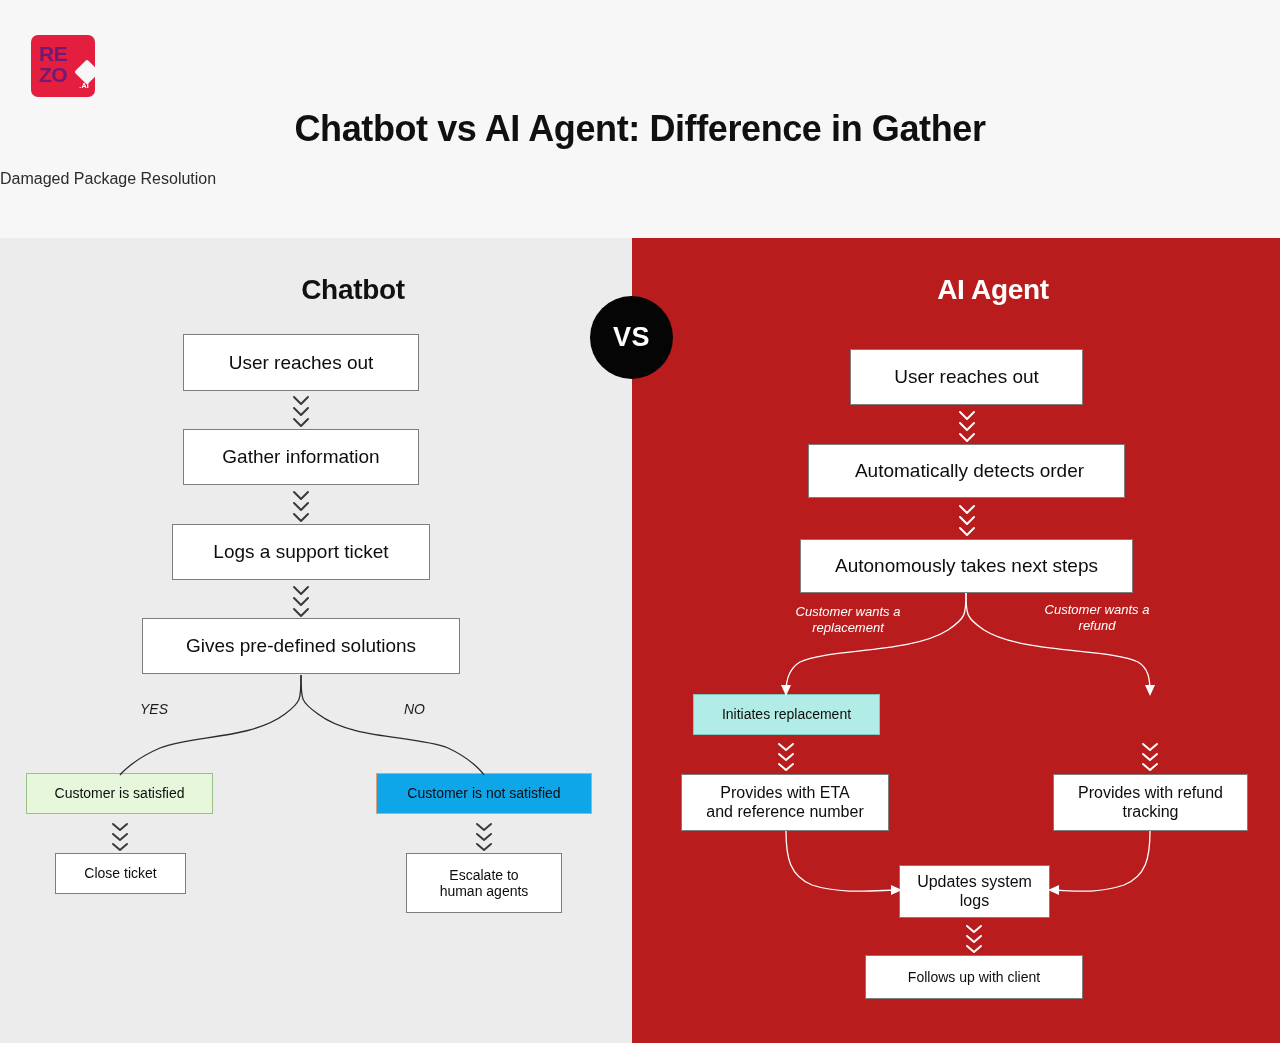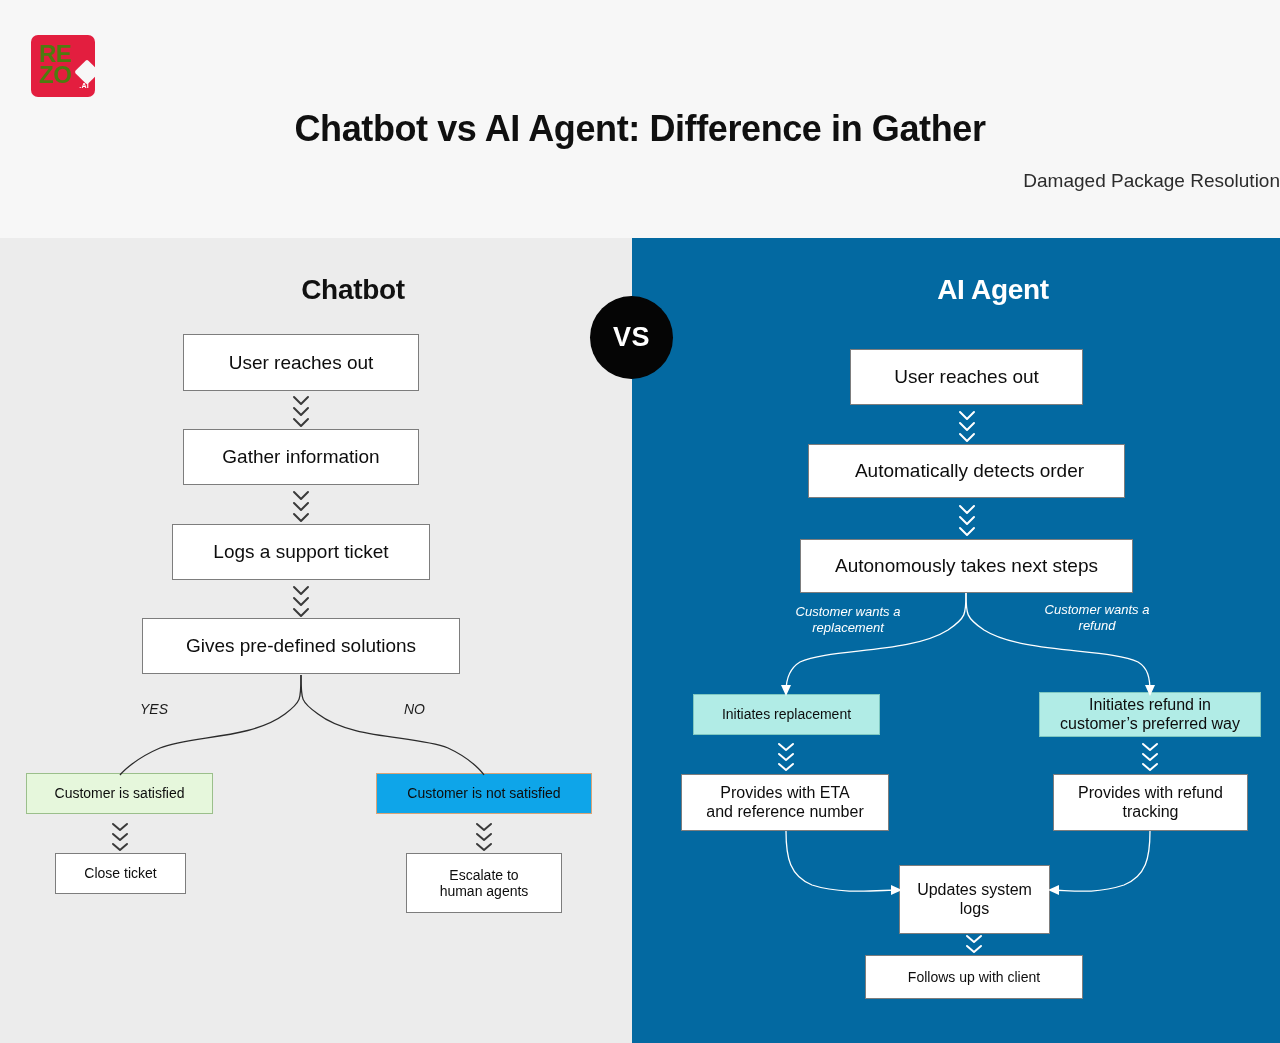--- a/index.html
+++ b/index.html
@@ -17,38 +17,38 @@
   .logo{position:absolute;left:31px;top:35px;width:64px;height:62px;}
   .logo-shape{
     position:absolute;inset:0;background:#e31e3f;
     border-radius:7px 7px 7px 7px;
   }
   .logo-notch{
     position:absolute;right:-1px;top:28px;width:18px;height:18px;background:#f7f7f7;
     transform:rotate(45deg);transform-origin:center;border-radius:2px;
   }
   .logo-txt{
-    position:absolute;left:8px;top:8px;color:#4d7c0f;font-weight:800;
-    font-size:24px;line-height:21px;letter-spacing:-0.5px;font-family:"Liberation Sans",sans-serif;
+    position:absolute;left:8px;top:8px;color:#701a75;font-weight:800;
+    font-size:21px;line-height:21px;letter-spacing:-0.5px;font-family:"Liberation Sans",sans-serif;
   }
   .logo-ai{position:absolute;right:6px;bottom:8px;color:#fff;font-size:7px;font-weight:700;letter-spacing:.3px;}
 
   .title{
     position:absolute;left:0;top:108px;width:1280px;text-align:center;
     font-size:36px;font-weight:700;color:#101010;letter-spacing:-0.4px;
   }
   .subtitle{
-    position:absolute;left:0;top:170px;width:1280px;text-align:right;
-    font-size:19px;font-weight:400;color:#2c2c2c;
+    position:absolute;left:0;top:170px;width:1280px;text-align:left;
+    font-size:16px;font-weight:400;color:#2c2c2c;
   }
 
   
   .panel{position:absolute;top:238px;height:805px;}
   .panel-left{left:0;width:632px;background:#ececec;}
-  .panel-right{left:632px;width:648px;background:#0369a1;}
+  .panel-right{left:632px;width:648px;background:#b91c1c;}
 
   .col-head{
     position:absolute;width:100%;top:36px;text-align:center;
     font-size:28px;font-weight:700;letter-spacing:-0.3px;padding-left:37px;
   }
   .col-head.dark{color:#111;}
   .col-head.light{color:#ffffff;}
 
   
   .vs{
@@ -238,30 +238,28 @@
   <div class="edge-label dark" style="left:404px;top:701px;width:60px;text-align:left;">NO</div>
 
   <div class="node" style="left:850px;top:349px;width:233px;height:56px;">User reaches out</div>
 
   <div class="node" style="left:808px;top:444px;width:317px;height:54px;padding-left:16px;">Automatically detects order</div>
 
   <div class="node" style="left:800px;top:539px;width:333px;height:54px;">Autonomously takes next steps</div>
 
   <div class="node teal small" style="left:693px;top:694px;width:187px;height:41px;">Initiates replacement</div>
 
-  <div class="node teal small" style="left:1039px;top:692px;width:222px;height:45px;white-space:pre-line;font-size:16px;">Initiates refund in
-customer’s preferred way</div>
 
   <div class="node small" style="left:681px;top:774px;width:208px;height:57px;white-space:pre-line;font-size:16px;">Provides with ETA
 and reference number</div>
 
   <div class="node small" style="left:1053px;top:774px;width:195px;height:57px;white-space:pre-line;font-size:16px;">Provides with refund
 tracking</div>
 
-  <div class="node small" style="left:899px;top:865px;width:151px;height:69px;white-space:pre-line;font-size:16px;">Updates system
+  <div class="node small" style="left:899px;top:865px;width:151px;height:53px;white-space:pre-line;font-size:16px;">Updates system
 logs</div>
 
   <div class="node small" style="left:865px;top:955px;width:218px;height:44px;">Follows up with client</div>
 
   <div class="edge-label light" style="left:768px;top:604px;width:160px;white-space:pre-line;">Customer wants a
 replacement</div>
 
   <div class="edge-label light" style="left:1022px;top:602px;width:150px;white-space:pre-line;">Customer wants a
 refund</div>
 

